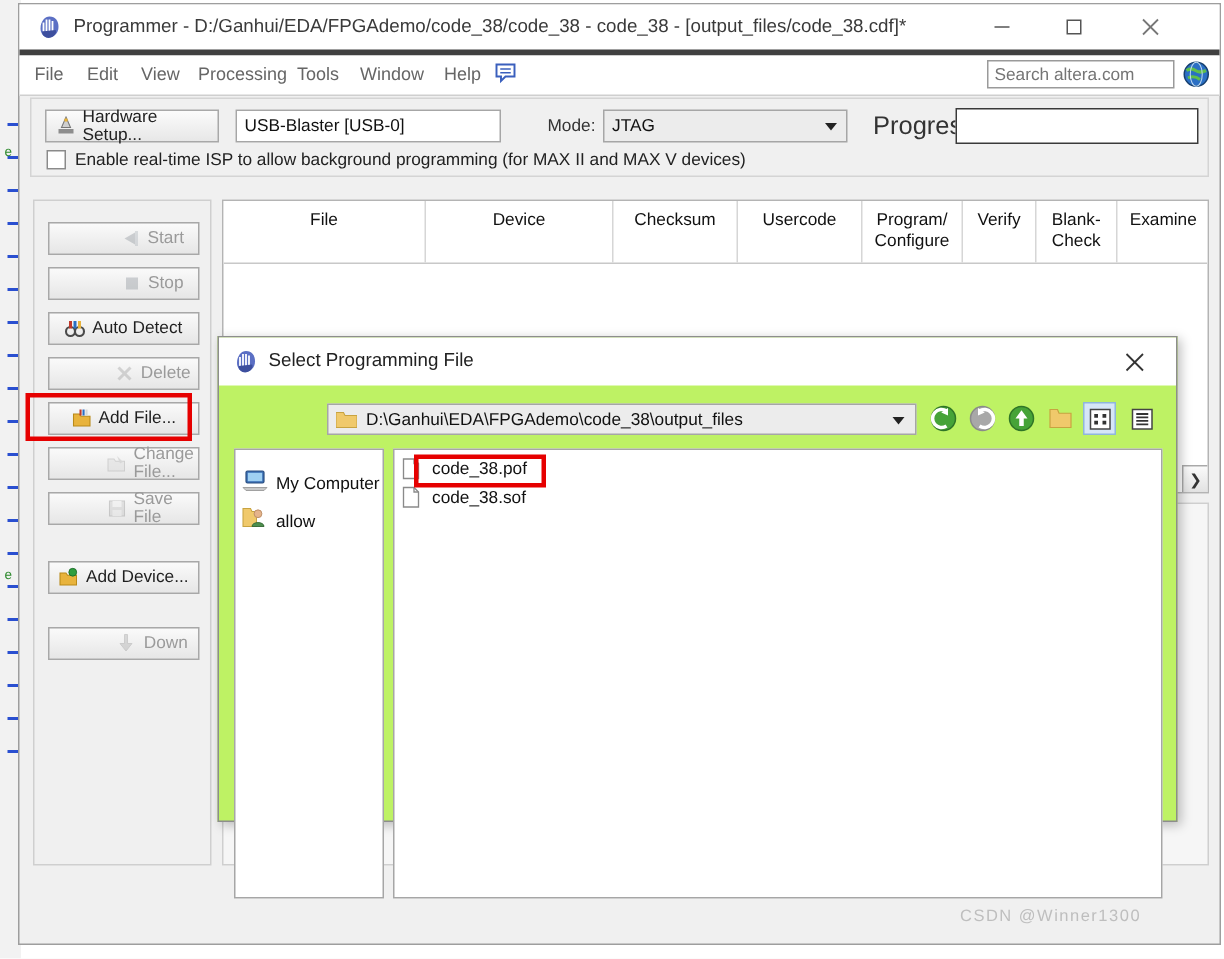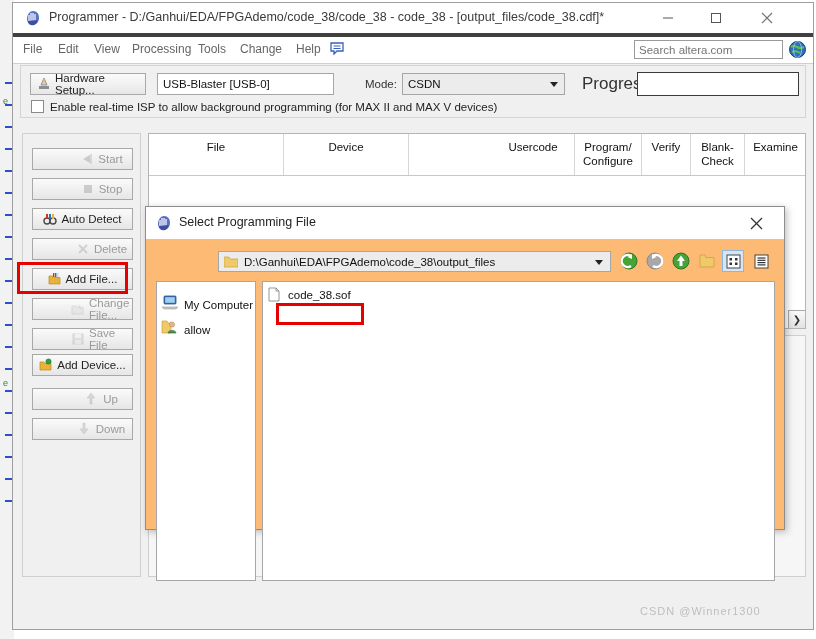--- a/index.html
+++ b/index.html
@@ -78,21 +78,21 @@
     border-bottom: 1px solid #cfcfcf;
   }
   .menu-item {
     position: absolute; top: 5px;
     font-size: 12px; color: #666;
     white-space: nowrap;
   }
   #menu-flag { position:absolute; top:3px; left:315px; }
   #search-wrap {
     position: absolute; right: 30px; top: 3px;
-    width: 149px; height: 19px;
+    width: 125px; height: 19px;
     border: 1px solid #9a9a9a;
     background: #fff;
     box-sizing: border-box;
   }
   #search-input {
     width: 100%; height: 100%;
     border: 0; outline: none;
     background: transparent;
     font-family: "Liberation Sans", sans-serif;
     font-size: 11.5px;
@@ -251,23 +251,23 @@
   #status-strip {
     position: absolute;
     left: 9px; top: 580px;
     width: 784px; height: 40px;
     background: #f0f0f0;
   }
 
   
   #dialog {
     position: absolute;
-    left: 145px; top: 206px;
+    left: 145px; top: 224px;
     width: 640px; height: 324px;
-    background: #fdba74;
+    background: #bef264;
     border: 1px solid #8d8d8d;
     box-sizing: border-box;
     box-shadow: 2px 2px 7px rgba(0,0,0,.25);
   }
   #dlg-title {
     position: relative;
     height: 32px;
     background: #ffffff;
   }
   #dlg-icon { position:absolute; left: 9px; top: 7px; width:18px; height:18px; }
@@ -424,21 +424,21 @@
         </svg>
     </span>
   </div>
 
   <div id="menubar">
     <span class="menu-item" style="left:10px">File</span>
     <span class="menu-item" style="left:45px">Edit</span>
     <span class="menu-item" style="left:81px">View</span>
     <span class="menu-item" style="left:119px">Processing</span>
     <span class="menu-item" style="left:185px">Tools</span>
-    <span class="menu-item" style="left:227px">Change</span>
+    <span class="menu-item" style="left:227px">Window</span>
     <span class="menu-item" style="left:283px">Help</span>
 
     <span id="menu-flag">
       <svg width="18" height="18" viewBox="0 0 18 18">
         <path d="M3 3 L15 3 L15 11 L9 11 L6 14 L6 11 L3 11 Z" fill="#ffffff" stroke="#3a5fbd" stroke-width="1.3"></path>
         <line x1="5.5" y1="6" x2="12.5" y2="6" stroke="#3a5fbd" stroke-width="1"></line>
         <line x1="5.5" y1="8.5" x2="12.5" y2="8.5" stroke="#3a5fbd" stroke-width="1"></line>
       </svg>
     </span>
 
@@ -464,21 +464,21 @@
           <circle cx="7" cy="3" r="1.2" fill="#e8b33c"></circle>
         </svg>
       </span>
       <span>Hardware Setup...</span>
     </div>
     <div id="hw-value">
       <span>USB-Blaster [USB-0]</span>
     </div>
     <span id="mode-label">Mode:</span>
     <div id="mode-select">
-      <span>CSDN</span>
+      <span>JTAG</span>
       <span id="mode-arrow"></span>
     </div>
     <span id="progress-label">Progress:</span>
     <div id="progress-bar">
       <span></span>
     </div>
     <div id="isp-row">
       <span id="isp-check"></span>
       <span>Enable real-time ISP to allow background programming (for MAX II and MAX V devices)</span>
     </div>
@@ -554,54 +554,47 @@
       <span class="bico">
         <svg width="14" height="14" viewBox="0 0 14 14">
           <rect x="2" y="2" width="10" height="10" fill="#c8c8c8" stroke="#9a9a9a" stroke-width=".7"></rect>
           <rect x="4" y="2" width="6" height="4" fill="#eee"></rect>
           <rect x="4" y="8" width="6" height="4" fill="#e3e3e3"></rect>
         </svg>
       </span>
       <span>Save File</span>
     </div>
 
-    <div class="sbtn" style="top:220px">
+    <div class="sbtn" style="top:240px">
       <span class="bico">
         <svg width="14" height="14" viewBox="0 0 14 14">
           <path d="M1 4 L5 4 L6 5.5 L12 5.5 L12 12 L1 12 Z" fill="#e8b33c" stroke="#b98a18" stroke-width=".7"></path>
           <circle cx="9.5" cy="3.5" r="2.6" fill="#2f9e3f" stroke="#1d6b29" stroke-width=".6"></circle>
         </svg>
       </span>
       <span>Add Device...</span>
     </div>
 
-    <div class="sbtn disabled" style="top:254px">
-      <span class="bico">
-        <svg width="14" height="14" viewBox="0 0 14 14">
-            <path d="M5 12 L5 6 L2 6 L6 1 L10 6 L7 6 L7 12 Z" fill="#b4b4b4" stroke="#9a9a9a" stroke-width=".6"></path>
-          </svg>
-      </span>
-      <span>Up</span>
-    </div>
 
     <div class="sbtn disabled" style="top:284px">
       <span class="bico">
         <svg width="14" height="14" viewBox="0 0 14 14">
             <path d="M5 1 L5 7 L2 7 L6 12 L10 7 L7 7 L7 1 Z" fill="#b4b4b4" stroke="#9a9a9a" stroke-width=".6"></path>
           </svg>
       </span>
       <span>Down</span>
     </div>
   </div>
   <div id="redbox-addfile"></div>
 
   <div id="table-panel">
     <div id="table-head">
       <div class="th" style="left:0px;   width:135px">File</div>
       <div class="th" style="left:135px; width:125px">Device</div>
+      <div class="th" style="left:260px; width:83px">Checksum</div>
       <div class="th" style="left:343px; width:83px">Usercode</div>
       <div class="th" style="left:426px; width:67px; white-space:pre-line">Program/
 Configure</div>
       <div class="th" style="left:493px; width:49px">Verify</div>
       <div class="th" style="left:596px; width:61px; border-right:0">Examine</div>
       <div class="th" style="left:542px; width:54px; white-space:pre-line">Blank-
 Check</div>
     </div>
     <div id="scroll-right-btn">❯</div>
   </div>
@@ -709,20 +702,29 @@
   </div>
 
   <div id="files-panel">
     <div class="file-item">
       <span class="fico">
         <svg width="12" height="15" viewBox="0 0 12 15">
             <path d="M1 1 L8 1 L11 4 L11 14 L1 14 Z" fill="#fff" stroke="#8a8a8a" stroke-width=".9"></path>
             <path d="M8 1 L8 4 L11 4" fill="none" stroke="#8a8a8a" stroke-width=".9"></path>
           </svg>
       </span>
+      <span>code_38.pof</span>
+    </div>
+    <div class="file-item">
+      <span class="fico">
+        <svg width="12" height="15" viewBox="0 0 12 15">
+            <path d="M1 1 L8 1 L11 4 L11 14 L1 14 Z" fill="#fff" stroke="#8a8a8a" stroke-width=".9"></path>
+            <path d="M8 1 L8 4 L11 4" fill="none" stroke="#8a8a8a" stroke-width=".9"></path>
+          </svg>
+      </span>
       <span>code_38.sof</span>
     </div>
 
   </div>
 
 </div>
 
 <div id="redbox-file"></div>
 
 <div id="watermark">CSDN @Winner1300</div>

